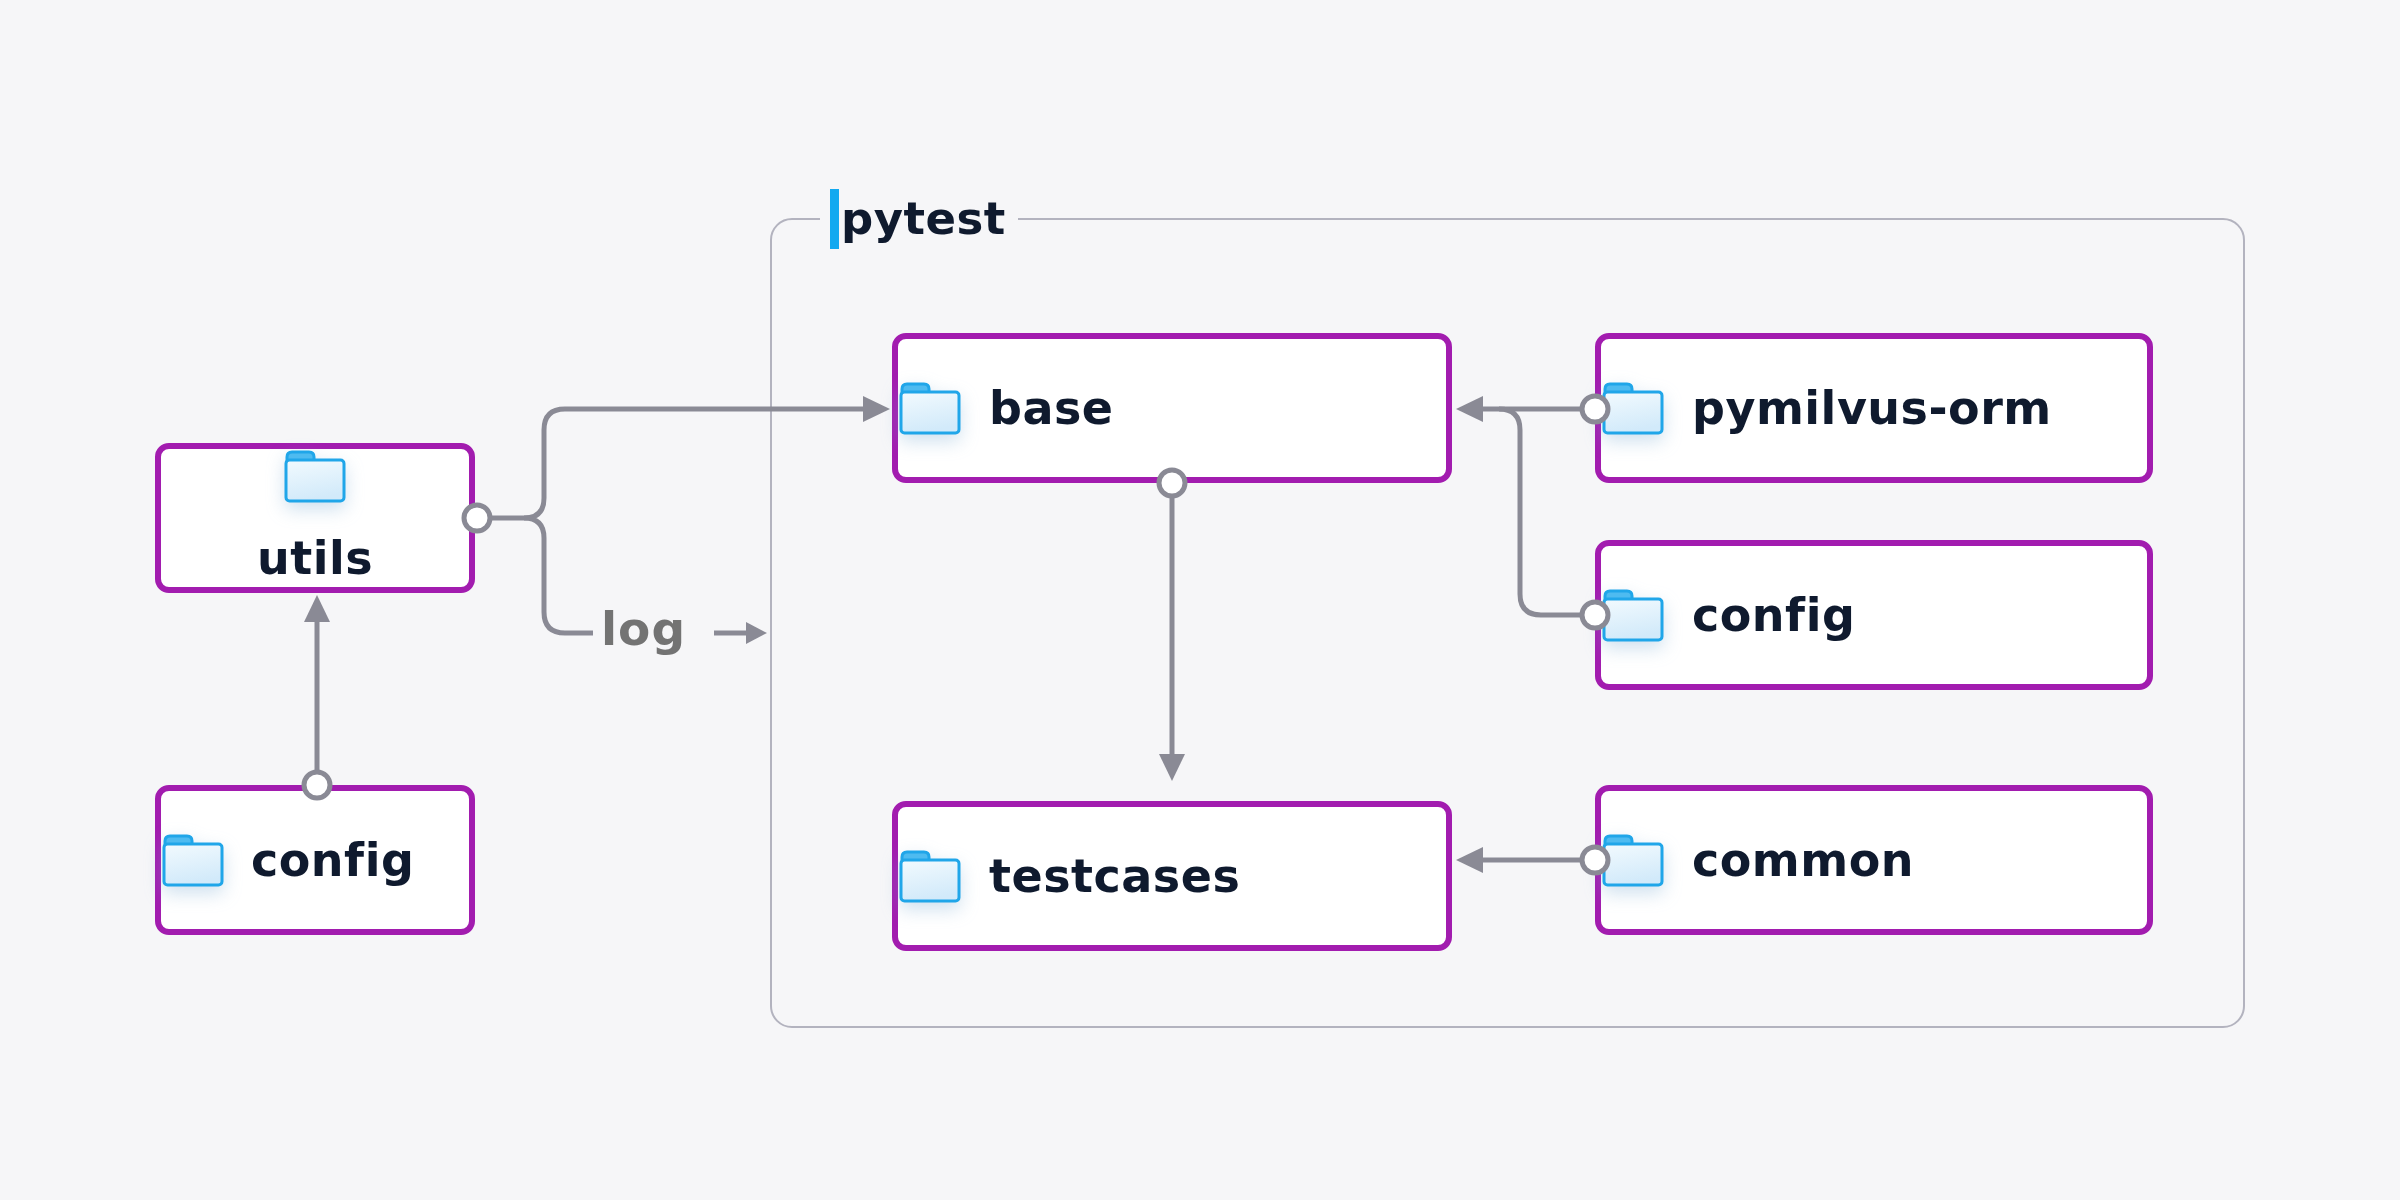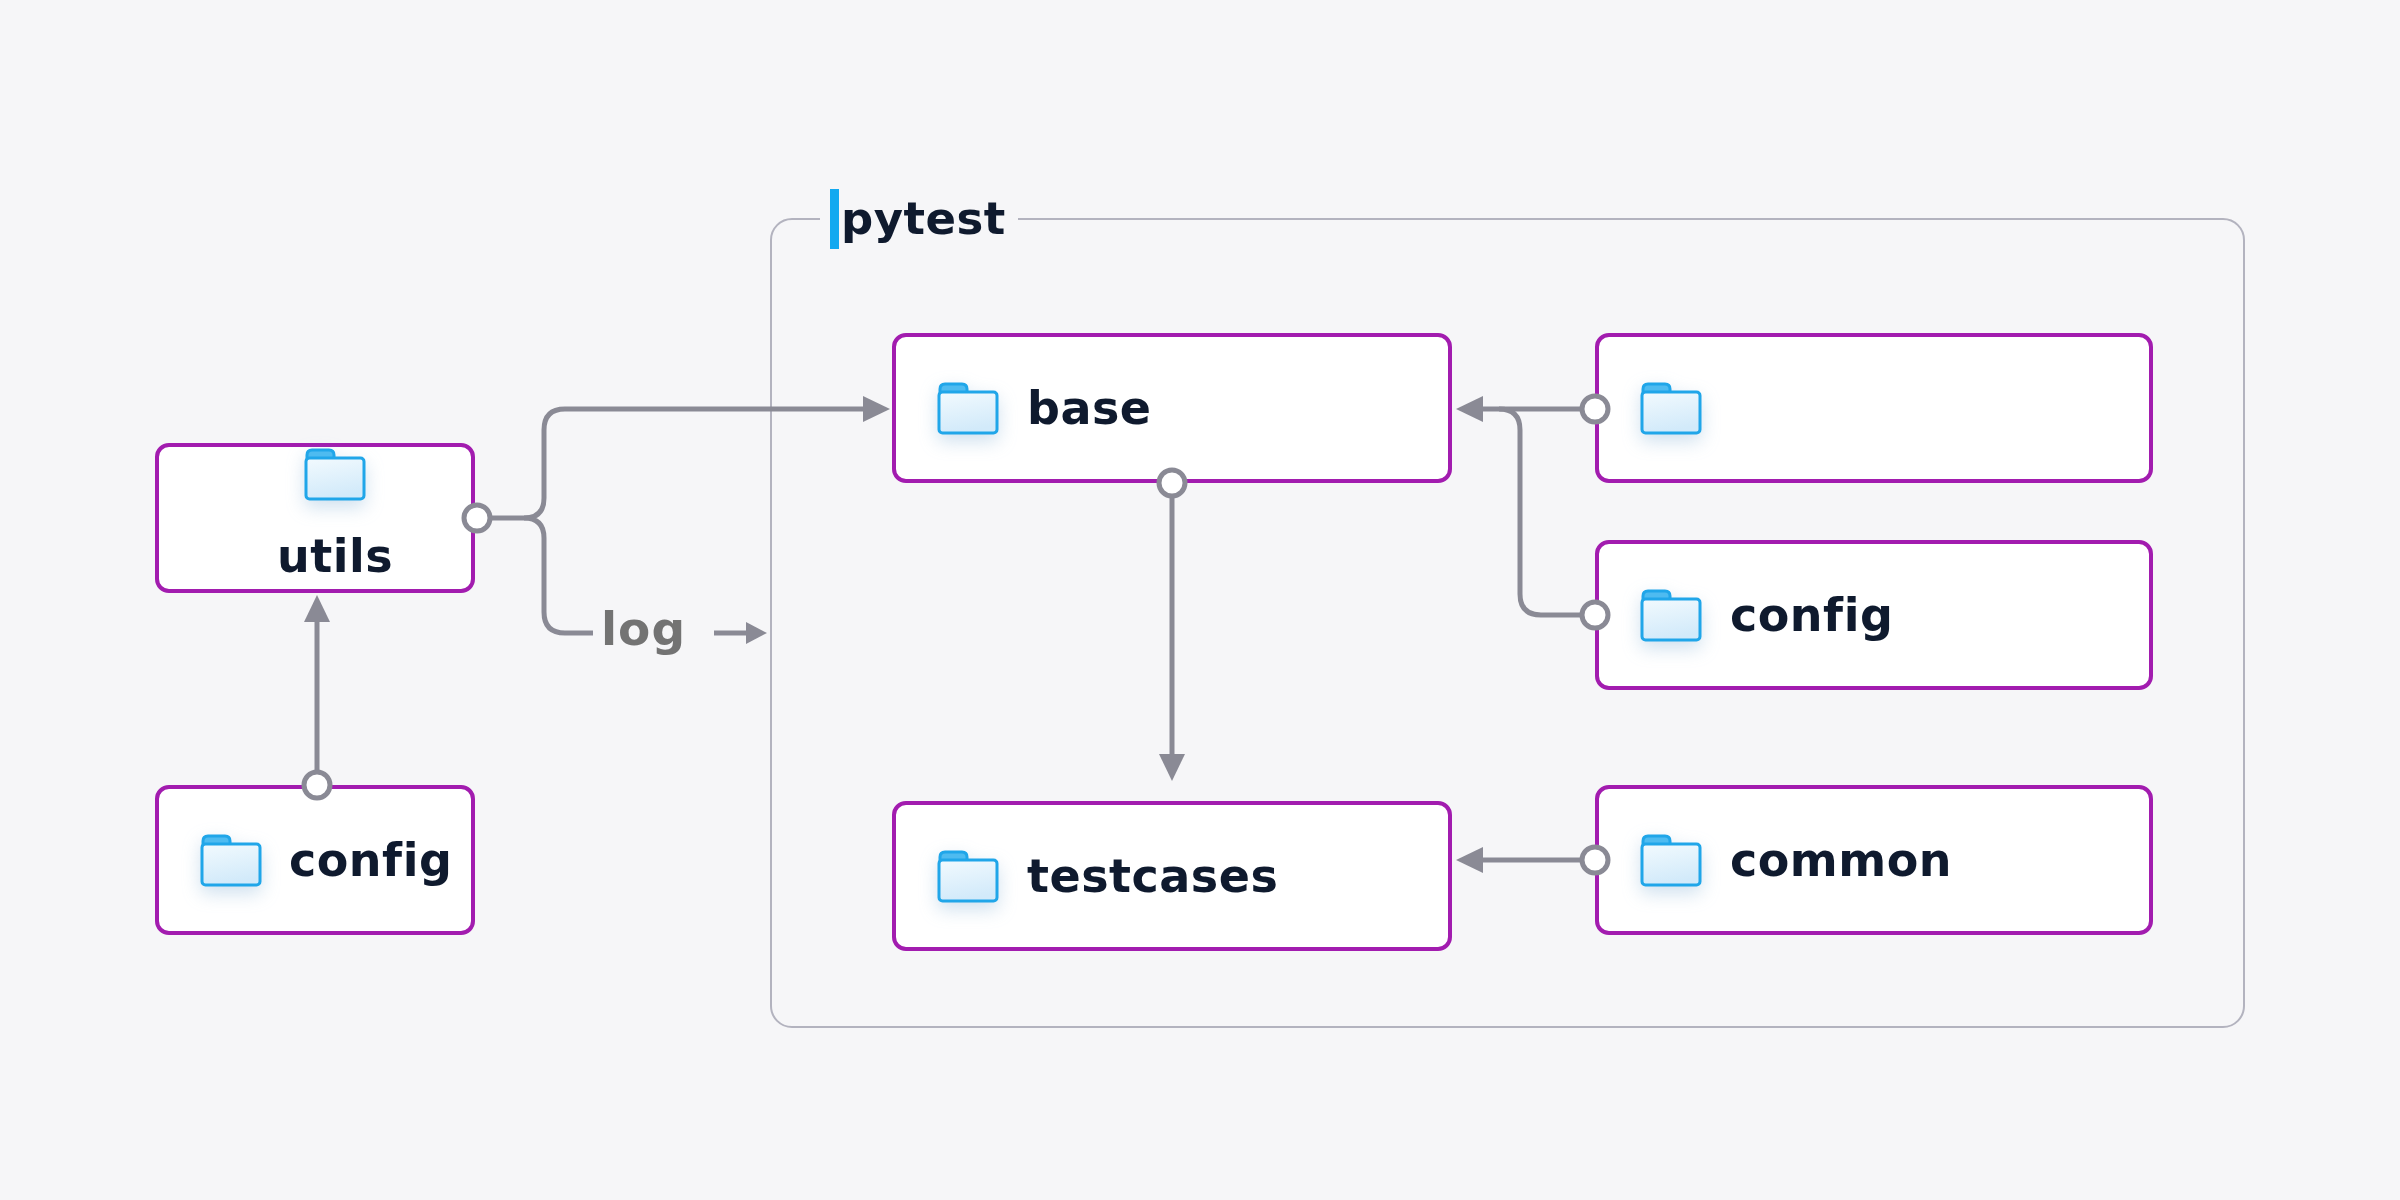--- a/index.html
+++ b/index.html
@@ -47,26 +47,25 @@
     font-size: 45px;
     font-weight: 700;
     color: #0f1a2e;
     letter-spacing: 0.5px;
     line-height: 60px;
   }
   
   .node {
     position: absolute;
     background: #ffffff;
-    border: 4px solid #a21caf;
+    border: 6px solid #a21caf;
     border-radius: 14px;
     box-sizing: border-box;
     display: flex;
     align-items: center;
-    padding-left: 40px;
     gap: 27px;
   }
   .node-label {
     font-size: 46px;
     font-weight: 700;
     color: #0f1a2e;
     letter-spacing: 0.5px;
     white-space: nowrap;
   }
   .folder {
@@ -144,20 +143,21 @@
       <rect x="3" y="11" width="58" height="41" rx="3.5" fill="url(#fg)" stroke="#20a6e9" stroke-width="3"></rect>
     </svg>
     <span class="node-label">base</span>
   </div>
 
   <div class="node" style="left:1595px; top:333px; width:558px; height:150px;">
     <svg class="folder" width="64" height="55" viewBox="0 0 64 55">
       <path d="M4 8 q0 -5 5 -5 h17 q5 0 5 5 v8 h-27 z" fill="#4ebbf0" stroke="#20a6e9" stroke-width="3"></path>
       <rect x="3" y="11" width="58" height="41" rx="3.5" fill="url(#fg)" stroke="#20a6e9" stroke-width="3"></rect>
     </svg>
+    <span class="node-label">pymilvus-orm</span>
   </div>
 
   <div class="node" style="left:1595px; top:540px; width:558px; height:150px;">
     <svg class="folder" width="64" height="55" viewBox="0 0 64 55">
       <path d="M4 8 q0 -5 5 -5 h17 q5 0 5 5 v8 h-27 z" fill="#4ebbf0" stroke="#20a6e9" stroke-width="3"></path>
       <rect x="3" y="11" width="58" height="41" rx="3.5" fill="url(#fg)" stroke="#20a6e9" stroke-width="3"></rect>
     </svg>
     <span class="node-label">config</span>
   </div>
 

